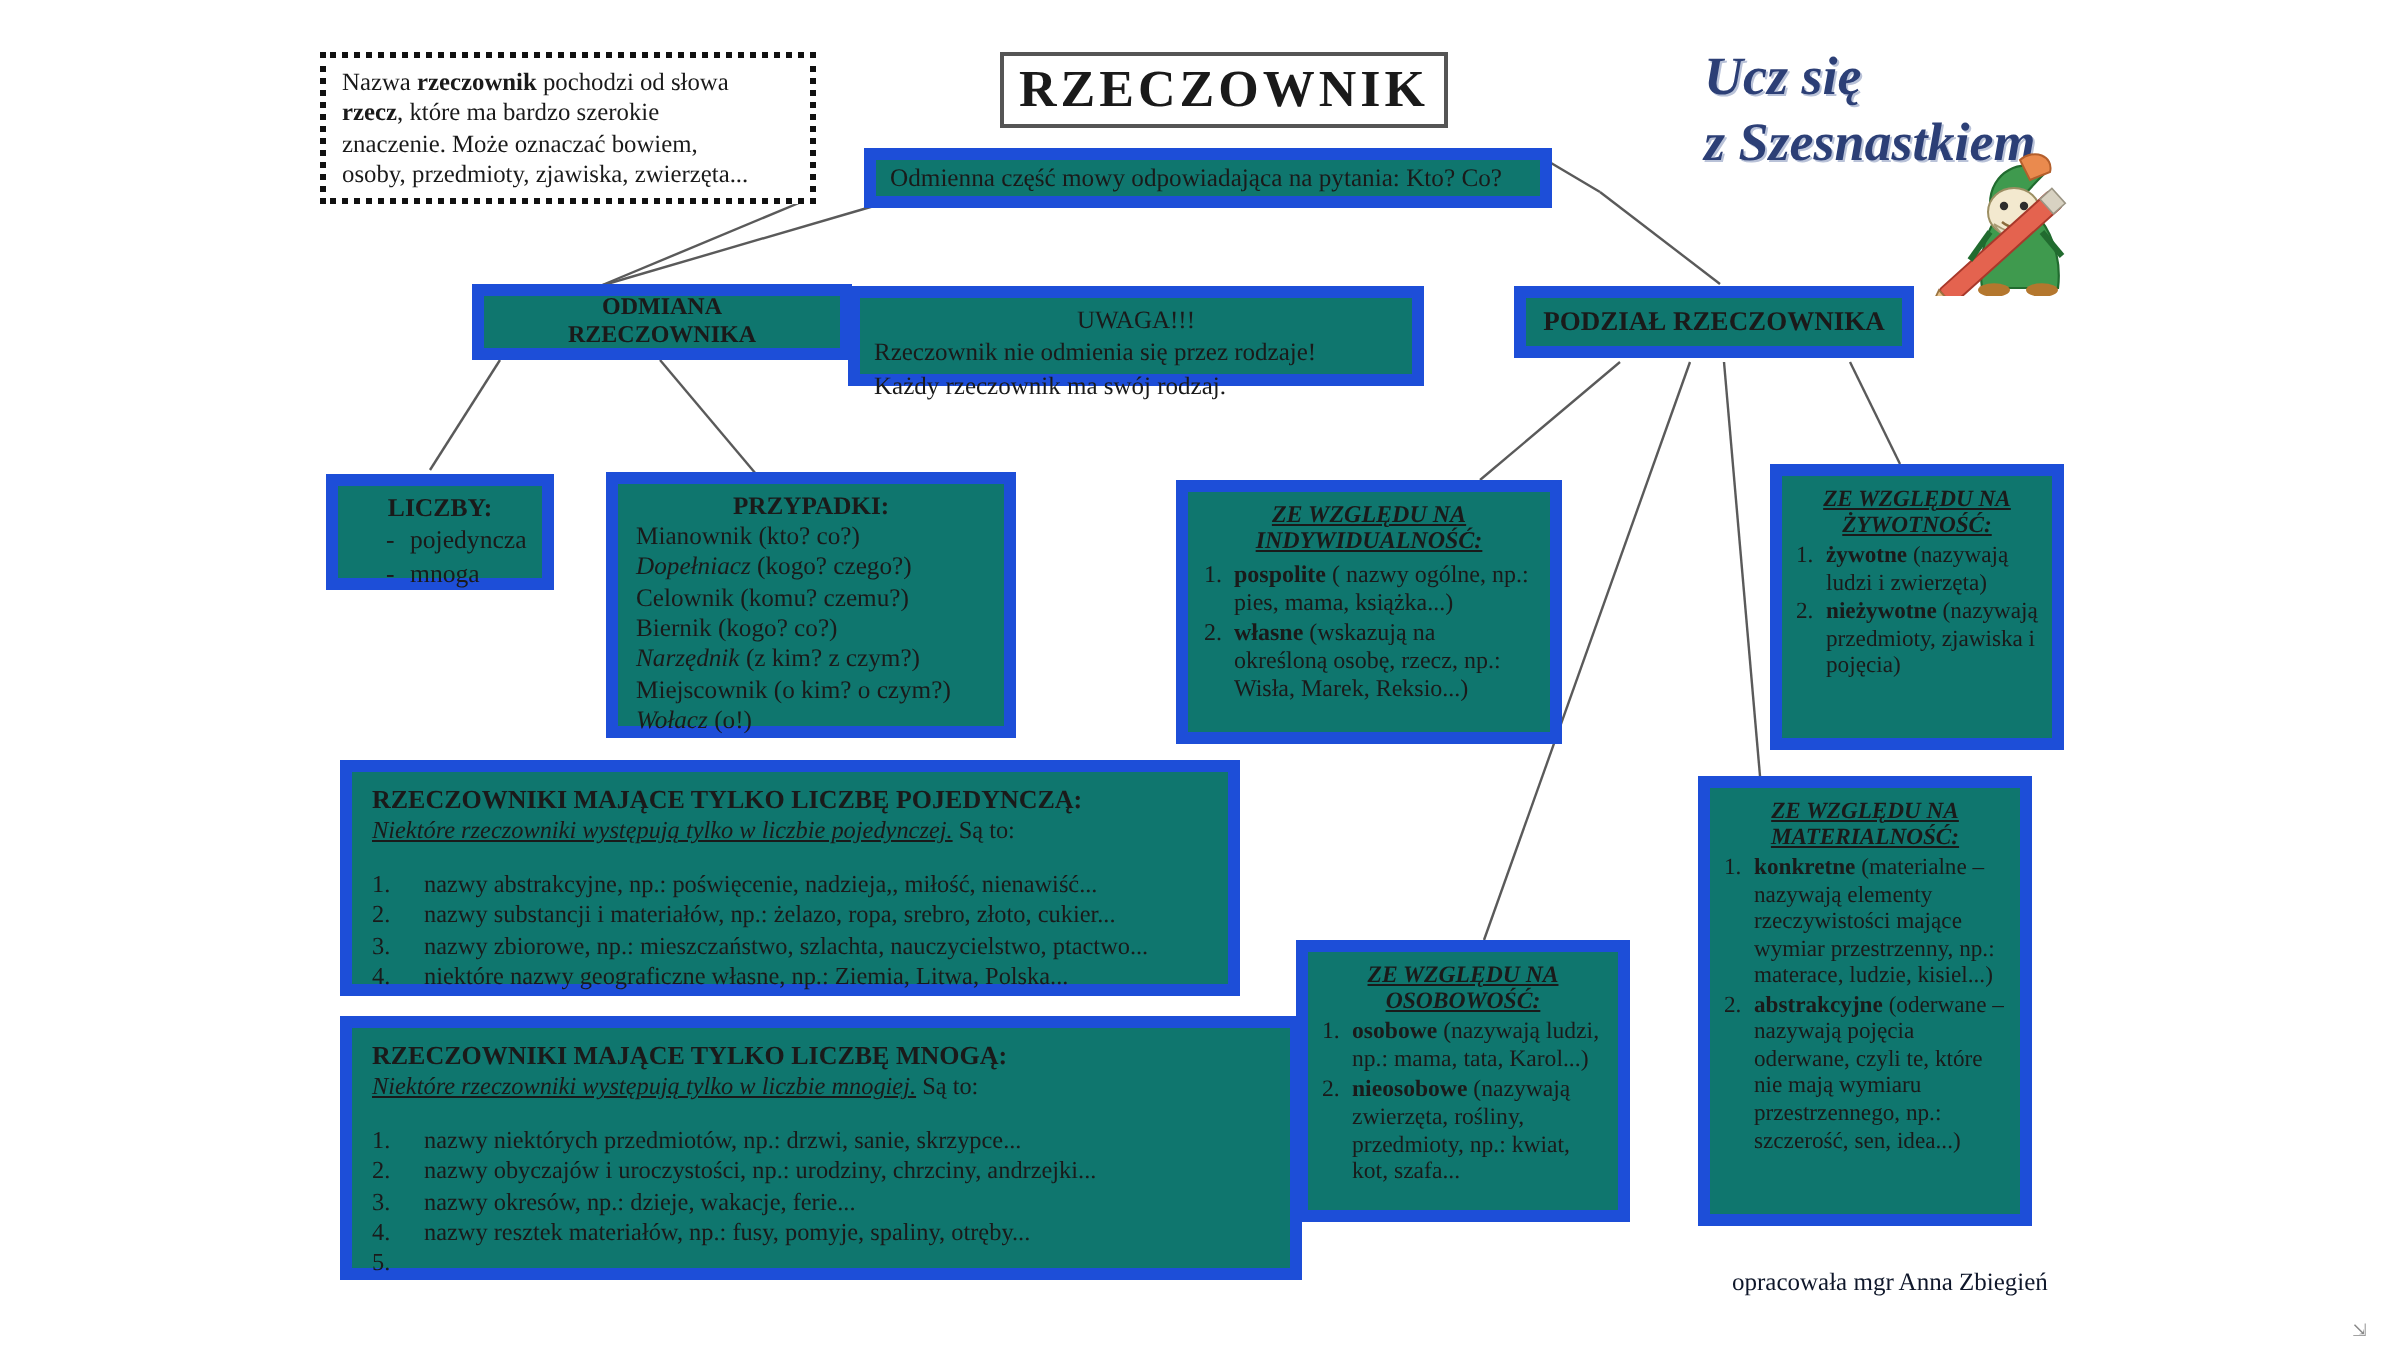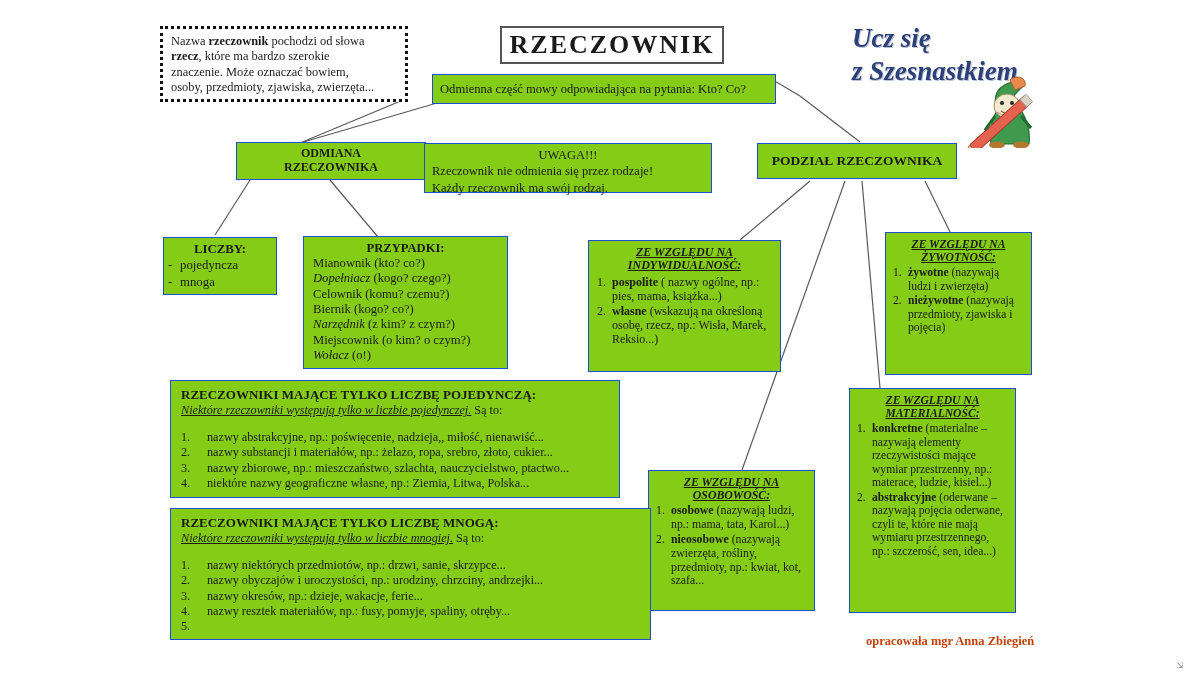--- a/index.html
+++ b/index.html
@@ -19,22 +19,22 @@
   }
   #wires {
     position: absolute;
     left: 0; top: 0;
     width: 1200px;
     height: 675px;
     pointer-events: none;
   }
   .box {
     position: absolute;
-    border: 1px solid #1d4ed8;
-    background: #84cc16;
+    border: 6px solid #1d4ed8;
+    background: #0f766e;
     box-sizing: border-box;
     padding: 4px 7px;
   }
   .dotted {
     border: 3px dotted #111;
     background: #ffffff;
   }
   .ttl {
     position: absolute;
     border: 2px solid #555;
@@ -93,22 +93,21 @@
     color: #2c3f76;
     font-size: 27px;
     font-weight: bold;
     font-style: italic;
     line-height: 1.22;
     text-shadow: 1px 1px 0 #b9c2d8;
   }
   .credit {
     position: absolute;
     font-size: 12.5px;
-    color: #c2410c;
-    font-weight: bold;
+    color: #0f172a;
   }
   .resize-dot {
     position: absolute;
     width: 8px; height: 8px;
     color: #888;
     font-size: 9px;
   }
 </style>
 </head>
 <body>
@@ -195,21 +194,21 @@
   <div class="box" style="left:424px; top:143px; width:288px; height:50px; font-size:12.5px; font-weight:normal; line-height:1.3; padding:3px 7px;">
     <div class="ctr">UWAGA!!!</div>
     <div>Rzeczownik nie odmienia się przez rodzaje!</div>
     <div>Każdy rzeczownik ma swój rodzaj.</div>
   </div>
 
   <div class="box ctr" style="left:757px; top:143px; width:200px; height:36px; font-size:13.5px; font-weight:bold; display:flex; align-items:center; justify-content:center;">
     <span>PODZIAŁ RZECZOWNIKA</span>
   </div>
 
-  <div class="box" style="left:163px; top:237px; width:114px; height:58px; font-size:12.8px; padding:4px 4px;">
+  <div class="box" style="left:163px; top:237px; width:114px; height:58px; font-size:12.8px; padding:4px 24px;">
     <div class="sub-hd">LICZBY:</div>
     <ul class="dash">
       <li><span class="mk">-</span><span>pojedyncza</span></li>
       <li><span class="mk">-</span><span>mnoga</span></li>
     </ul>
   </div>
 
   <div class="box" style="left:303px; top:236px; width:205px; height:133px; font-size:12.6px; padding:4px 9px;">
     <div class="sub-hd">PRZYPADKI:</div>
     <div class="lines" style="line-height:1.22;">

